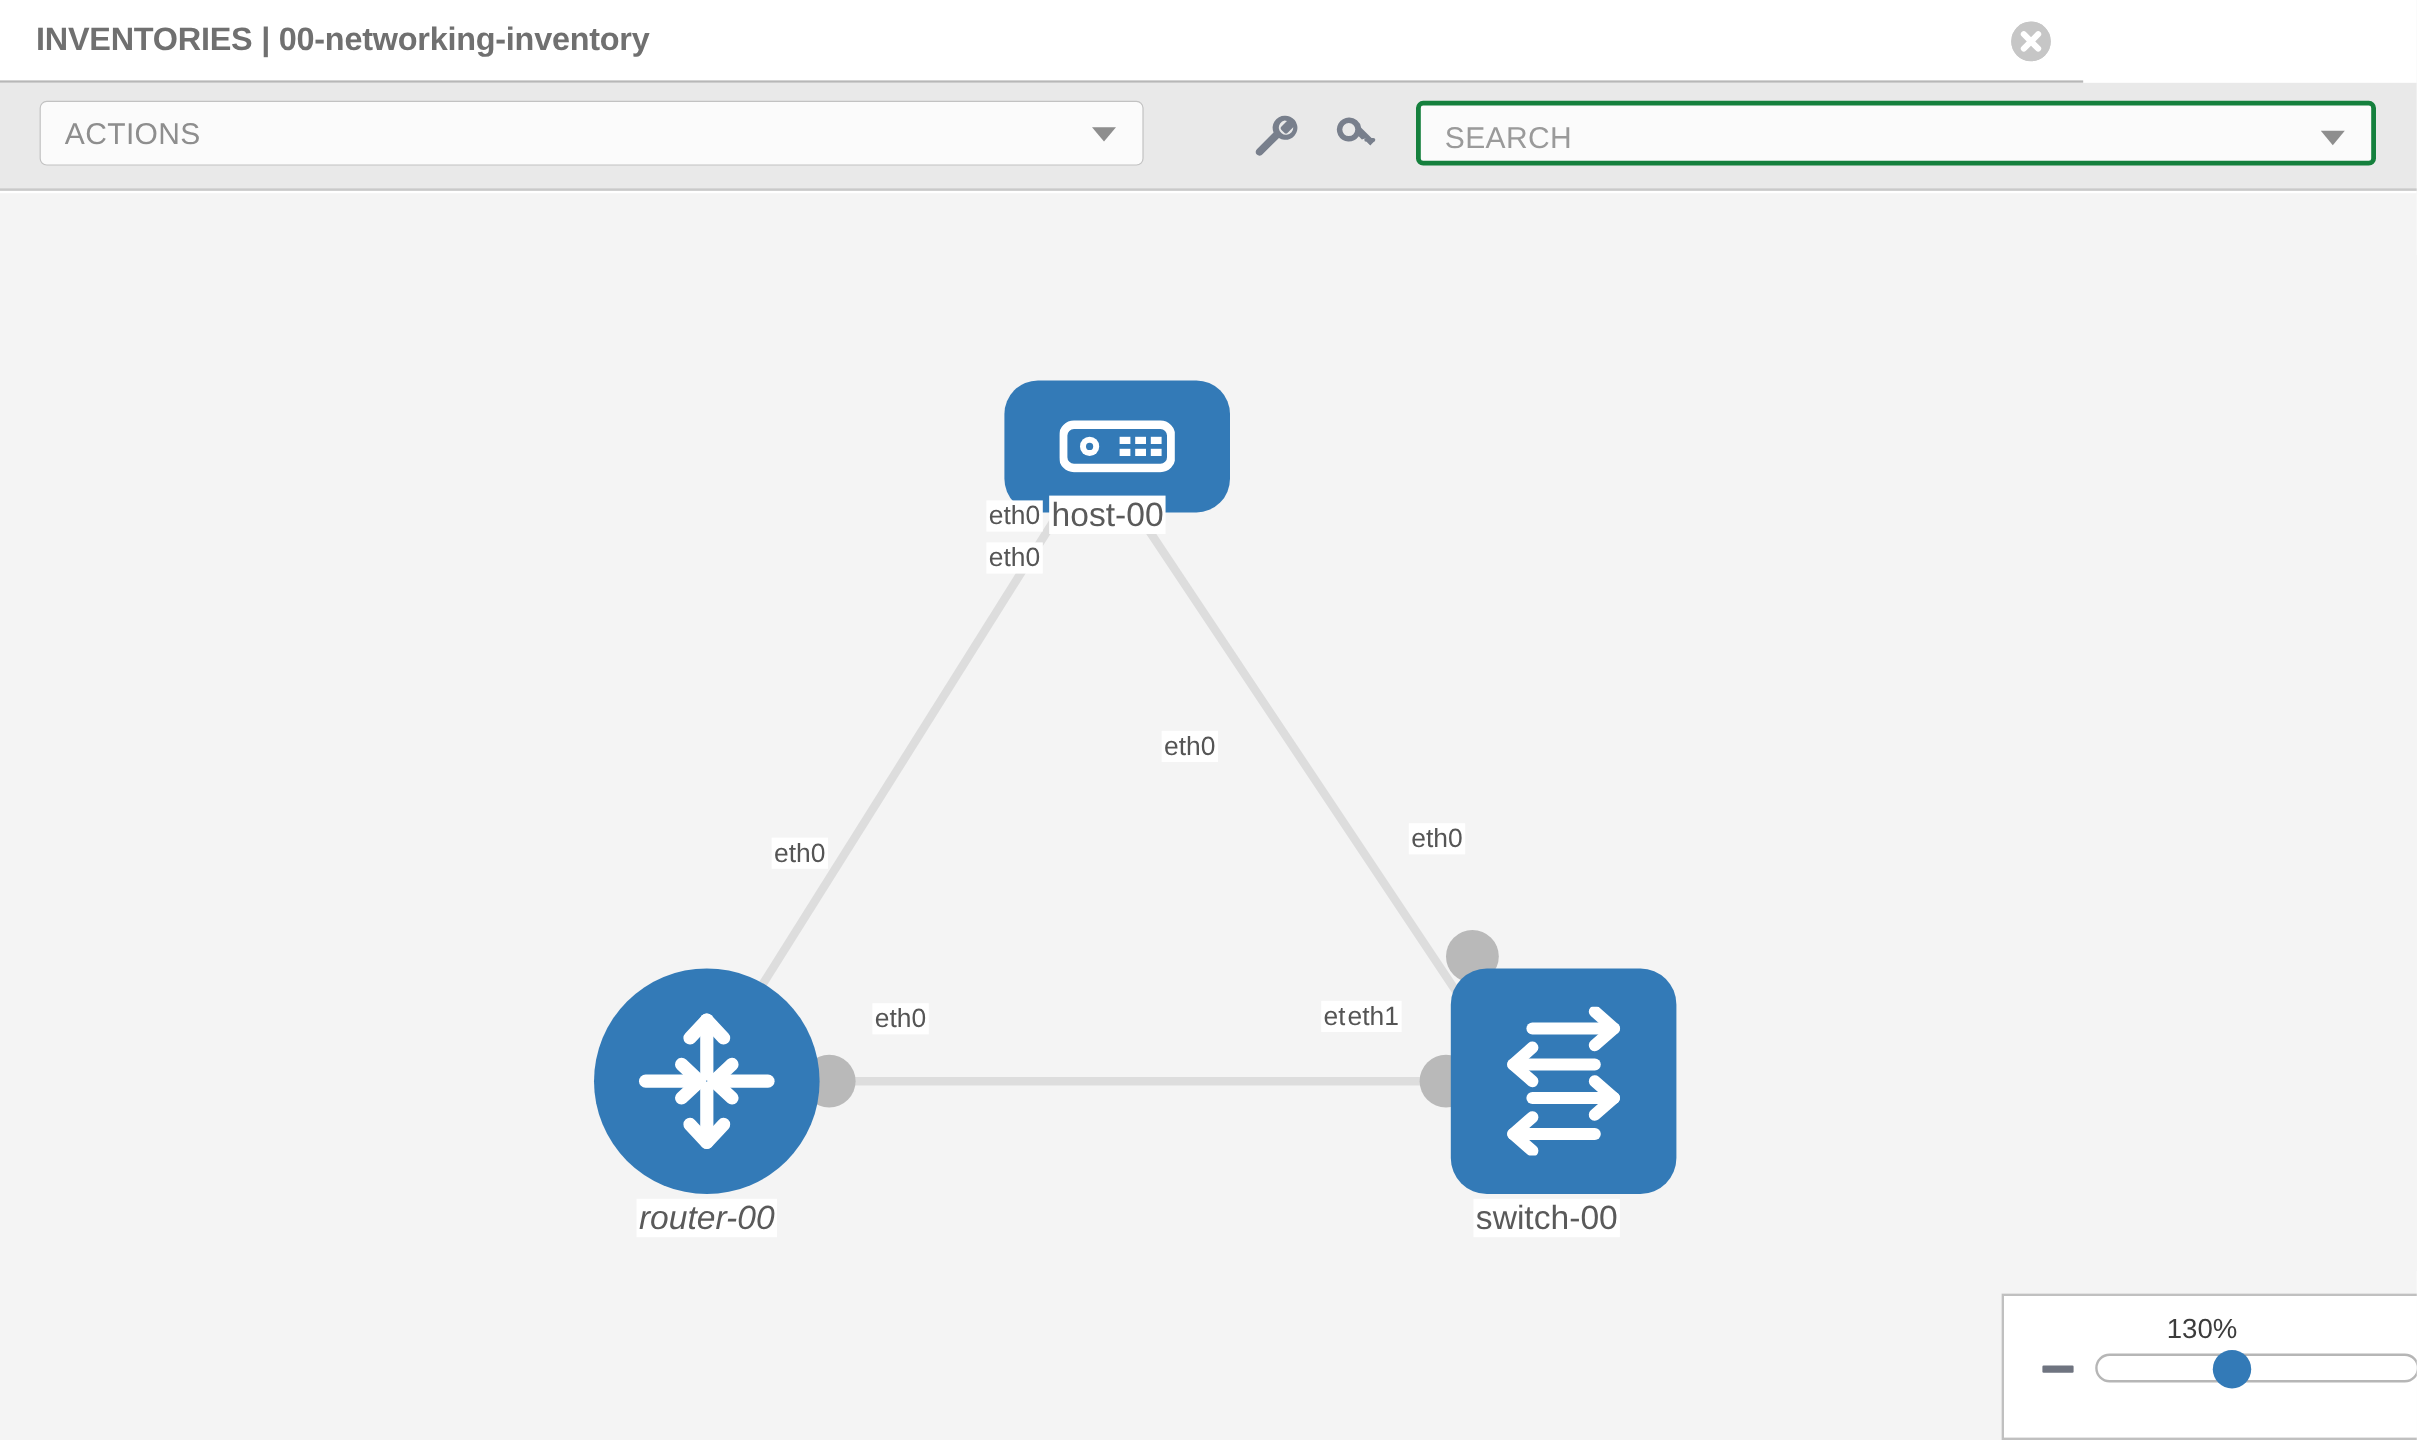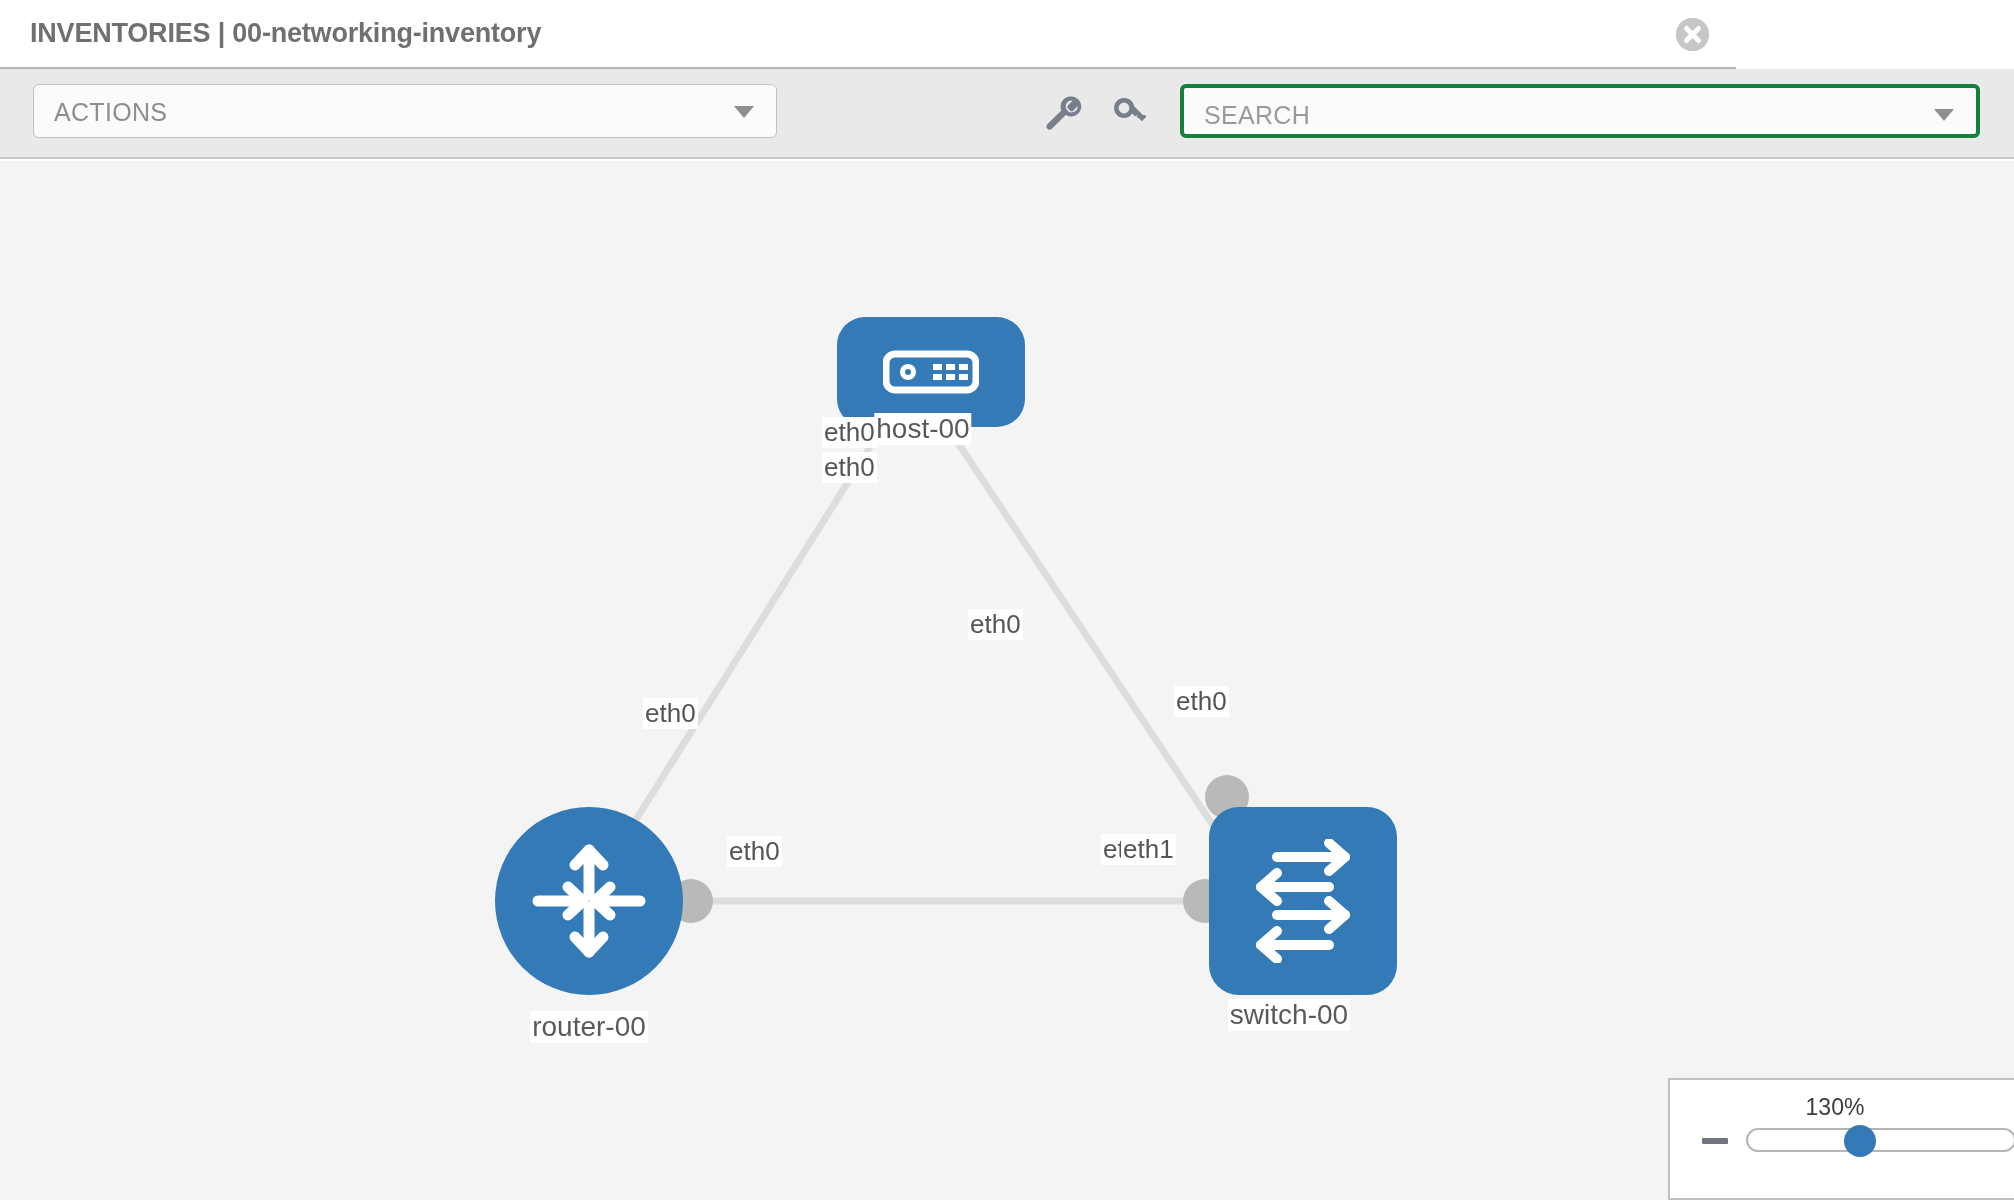--- a/index.html
+++ b/index.html
@@ -28,21 +28,21 @@
   }
   .close-btn svg { display: block; }
 
   
   .toolbar {
     position: absolute; left: 0; top: 69px; width: 2014px; height: 90px;
     background: #e9e9e9; border-bottom: 2px solid #c9c9c9;
   }
   .actions-select {
     position: absolute; left: 33px; top: 84px;
-    width: 744px; height: 54px;
+    width: 920px; height: 54px;
     background: #fbfbfb; border: 1px solid #c2c2c2; border-radius: 6px;
     cursor: pointer;
   }
   .actions-select .lbl {
     position: absolute; left: 20px; top: 13px;
     font-size: 25px; color: #8e8e8e; letter-spacing: 0.3px;
   }
   .caret {
     position: absolute; right: 22px; top: 21px;
     width: 0; height: 0;
@@ -88,36 +88,36 @@
   }
 
   
   #node-host { left: 823px; top: 156px; width: 200px; height: 110px; padding-left: 14px; }
   #node-host .node-shape { width: 188px; height: 110px; border-radius: 28px; }
   #node-host .node-label { top: 96px; }
 
   
   #node-router { left: 495px; top: 646px; width: 188px; height: 188px; }
   #node-router .node-shape { width: 188px; height: 188px; border-radius: 50%; }
-  #node-router .node-label { top: 204px; }
+  #node-router .node-label { top: 192px; font-style: italic; }
 
   
   #node-switch { left: 1209px; top: 646px; width: 160px; height: 188px; }
   #node-switch .node-shape { width: 188px; height: 188px; border-radius: 30px; }
   #node-switch .node-label { top: 192px; }
 
   
   .nub {
     position: absolute; width: 44px; height: 44px;
     border-radius: 50%; background: #b9b9b9;
   }
 
   
   .if-label {
-    position: absolute; font-size: 26px; color: #555555;
+    position: absolute; font-size: 22px; color: #555555;
     background: #ffffff; padding: 0 2px; white-space: nowrap;
   }
 
   
   .zoom-panel {
     position: absolute; left: 1622px; top: 1078px;
     width: 392px; height: 122px;
     background: #ffffff; border: 2px solid #c0c0c0; margin-left: 46px;
   }
   .zoom-pct {

